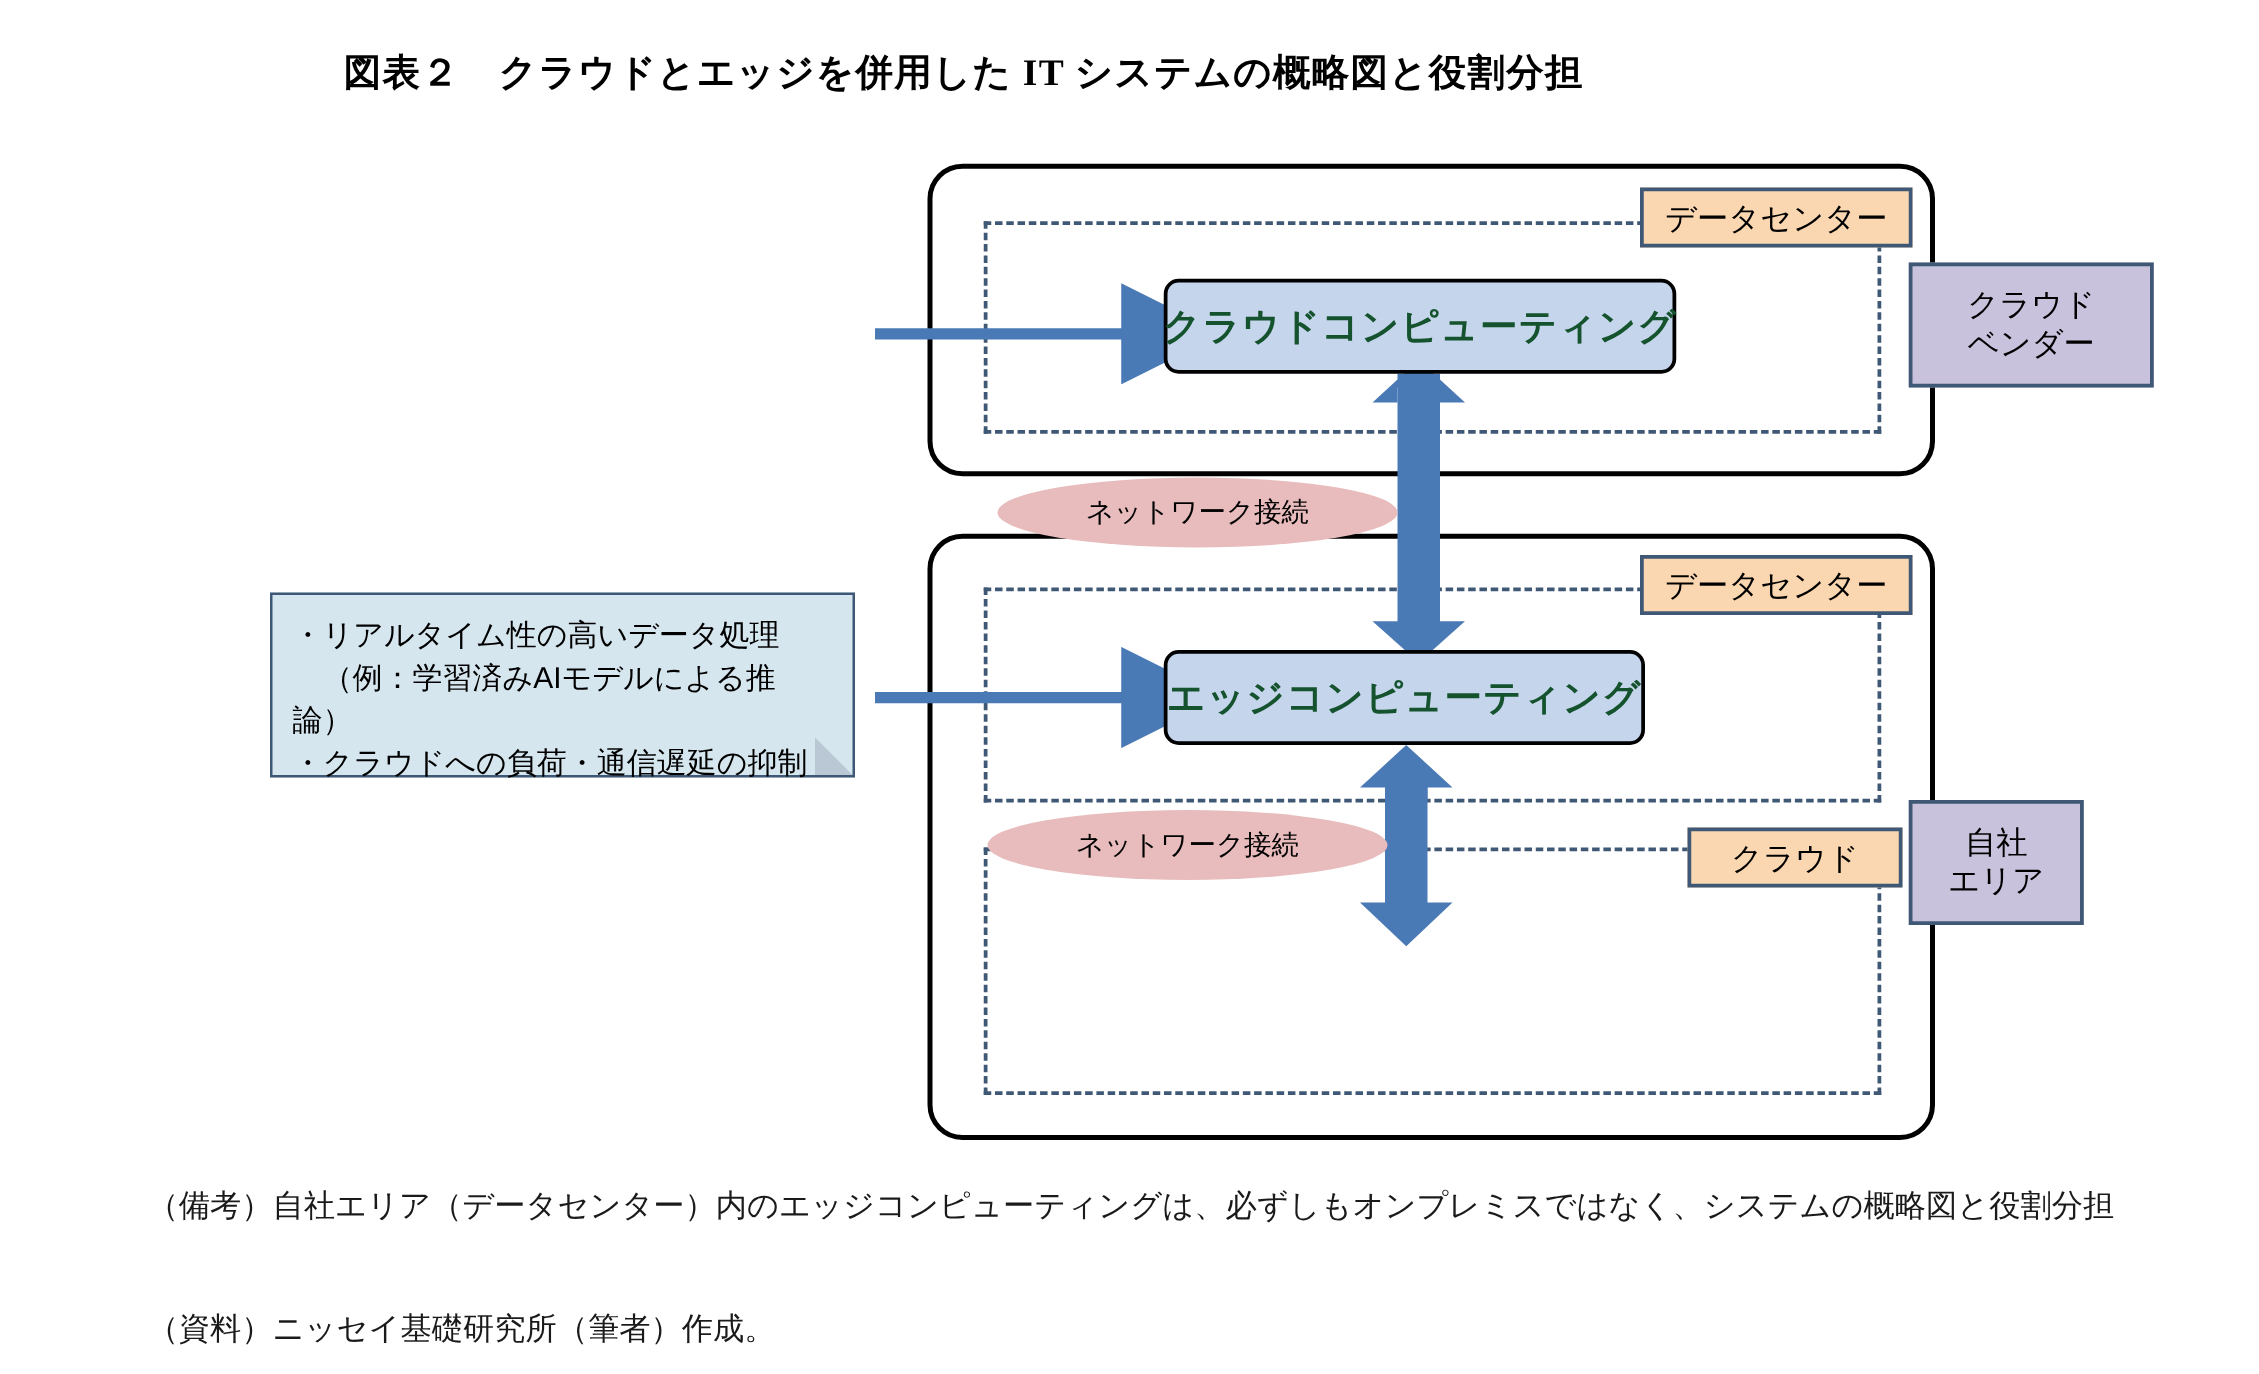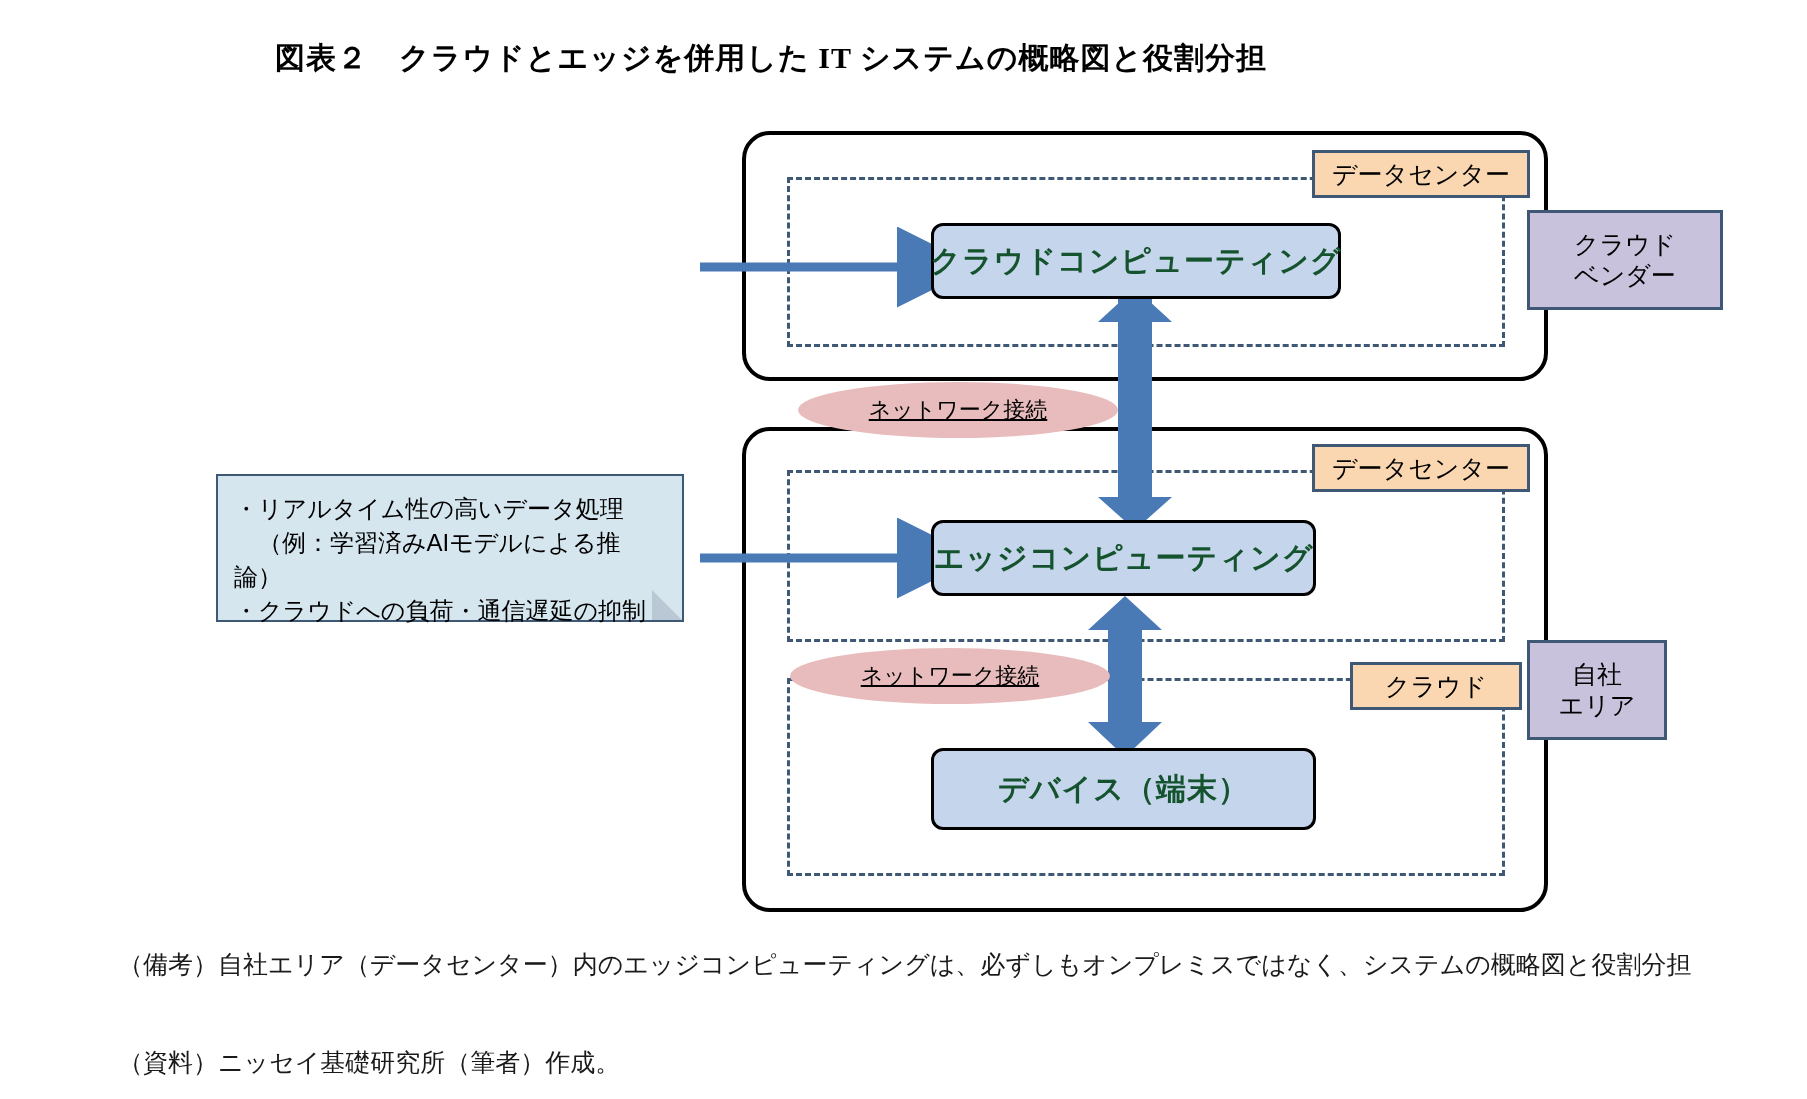--- a/index.html
+++ b/index.html
@@ -134,21 +134,20 @@
   .ellipse {
     position: absolute;
     background: #e8bcbc;
     border-radius: 50%;
     display: flex;
     align-items: center;
     justify-content: center;
     font-size: 22px;
     color: #000000;
     white-space: nowrap;
-    text-decoration: underline;
   }
   #ell-1 { left: 798px; top: 382px; width: 320px; height: 56px; }
   #ell-2 { left: 790px; top: 648px; width: 320px; height: 56px; }
 
   
   svg.arrows {
     position: absolute;
     left: 0; top: 0;
     width: 1807px; height: 1099px;
     pointer-events: none;
@@ -197,21 +196,20 @@
     </g>
 
     <g>
       <polygon fill="#4a7ab5" points="1108,629 1142,629 1142,722 1162,722 1125,757 1088,722 1108,722"></polygon>
       <polygon fill="#4a7ab5" points="1125,596 1162,630 1142,630 1142,640 1108,640 1108,630 1088,630"></polygon>
     </g>
   </svg>
 
   <div class="proc-box" id="box-cloud">クラウドコンピューティング</div>
   <div class="proc-box" id="box-edge">エッジコンピューティング</div>
-  <div class="proc-box" id="box-device">デバイス（端末）</div>
 
   <div class="tag-peach" id="tag-dc-1">データセンター</div>
   <div class="tag-peach" id="tag-dc-2">データセンター</div>
   <div class="tag-peach" id="tag-site">クラウド</div>
 
   <div class="tag-purple" id="tag-vendor">
     <span>クラウド</span>
     <span>ベンダー</span>
   </div>
   <div class="tag-purple" id="tag-own">

